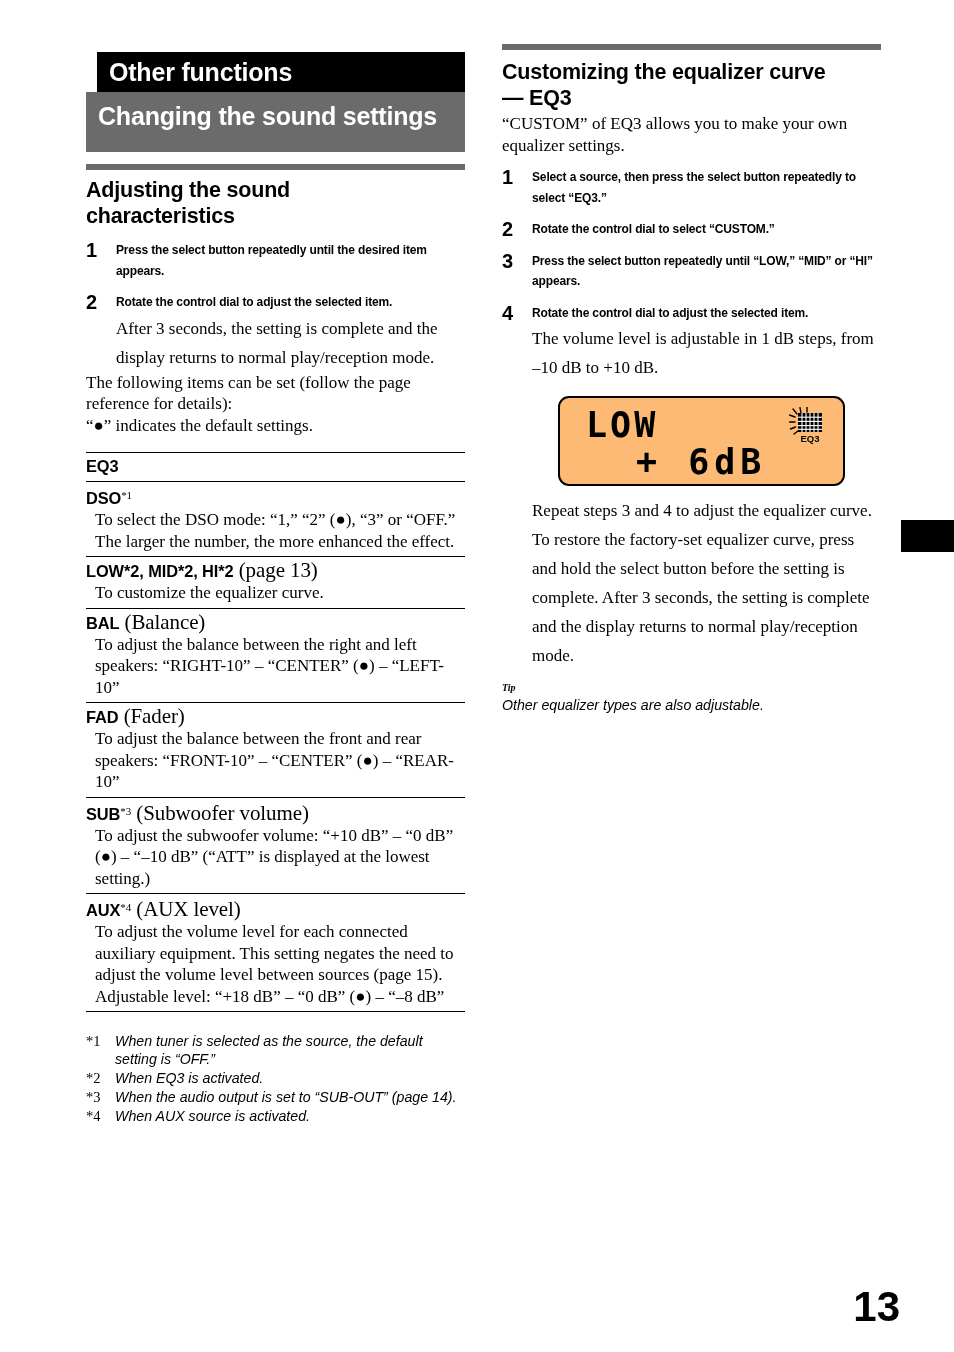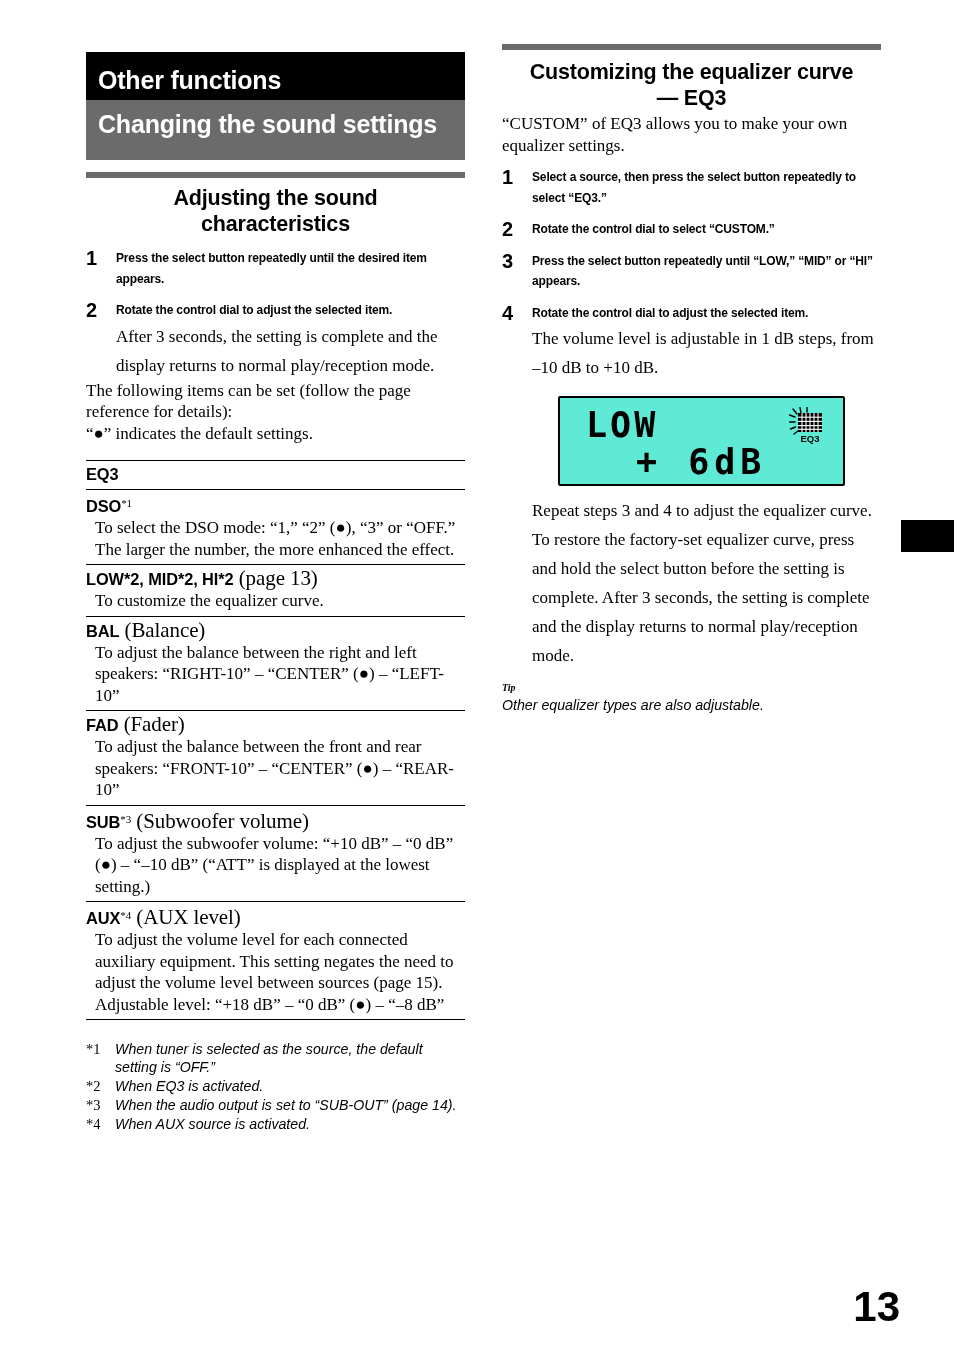--- a/index.html
+++ b/index.html
@@ -37,24 +37,25 @@
 
   
   .banner-black {
     background: #000000;
     color: #ffffff;
     font-family: "Liberation Sans", sans-serif;
     font-weight: bold;
     font-size: 25px;
     line-height: 40px;
     height: 40px;
-    padding: 8px 0 0 12px;
+    padding: 0 0 0 12px;
     letter-spacing: -0.2px;
     white-space: nowrap;
     overflow: hidden;
+    margin-left: 11px;
   }
   .banner-grey {
     background: #6b6b6b;
     color: #ffffff;
     font-family: "Liberation Sans", sans-serif;
     font-weight: bold;
     font-size: 25px;
     line-height: 48px;
     height: 48px;
     padding: 0 0 12px 12px;
@@ -76,21 +77,21 @@
 
   
   h2.sec {
     font-family: "Liberation Sans", sans-serif;
     font-weight: bold;
     font-size: 21.5px;
     line-height: 26px;
     margin: 7px 0 0 0;
     letter-spacing: -0.2px;
   }
-  h2.sec .l2 { display: block; text-align: center; }
+  h2.sec .l2 { display: block; }
 
   
   .step {
     position: relative;
     padding-left: 30px;
     margin-top: 11px;
   }
   .step .num {
     position: absolute;
     left: 0;
@@ -181,23 +182,23 @@
 
   
   .lcd-wrap {
     margin: 14px 0 0 26px;
   }
   .lcd {
     position: relative;
     width: 287px;
     height: 90px;
     border: 2.2px solid #000;
-    border-radius: 2px;
+    border-radius: 11px;
     box-sizing: border-box;
-    background: #5eead4;
+    background: #fdba74;
   }
   .seg {
     position: absolute;
     font-family: "DejaVu Sans Mono", monospace;
     font-weight: bold;
     color: #000;
   }
   .seg-low {
     left: 26px;
     top: 7px;

